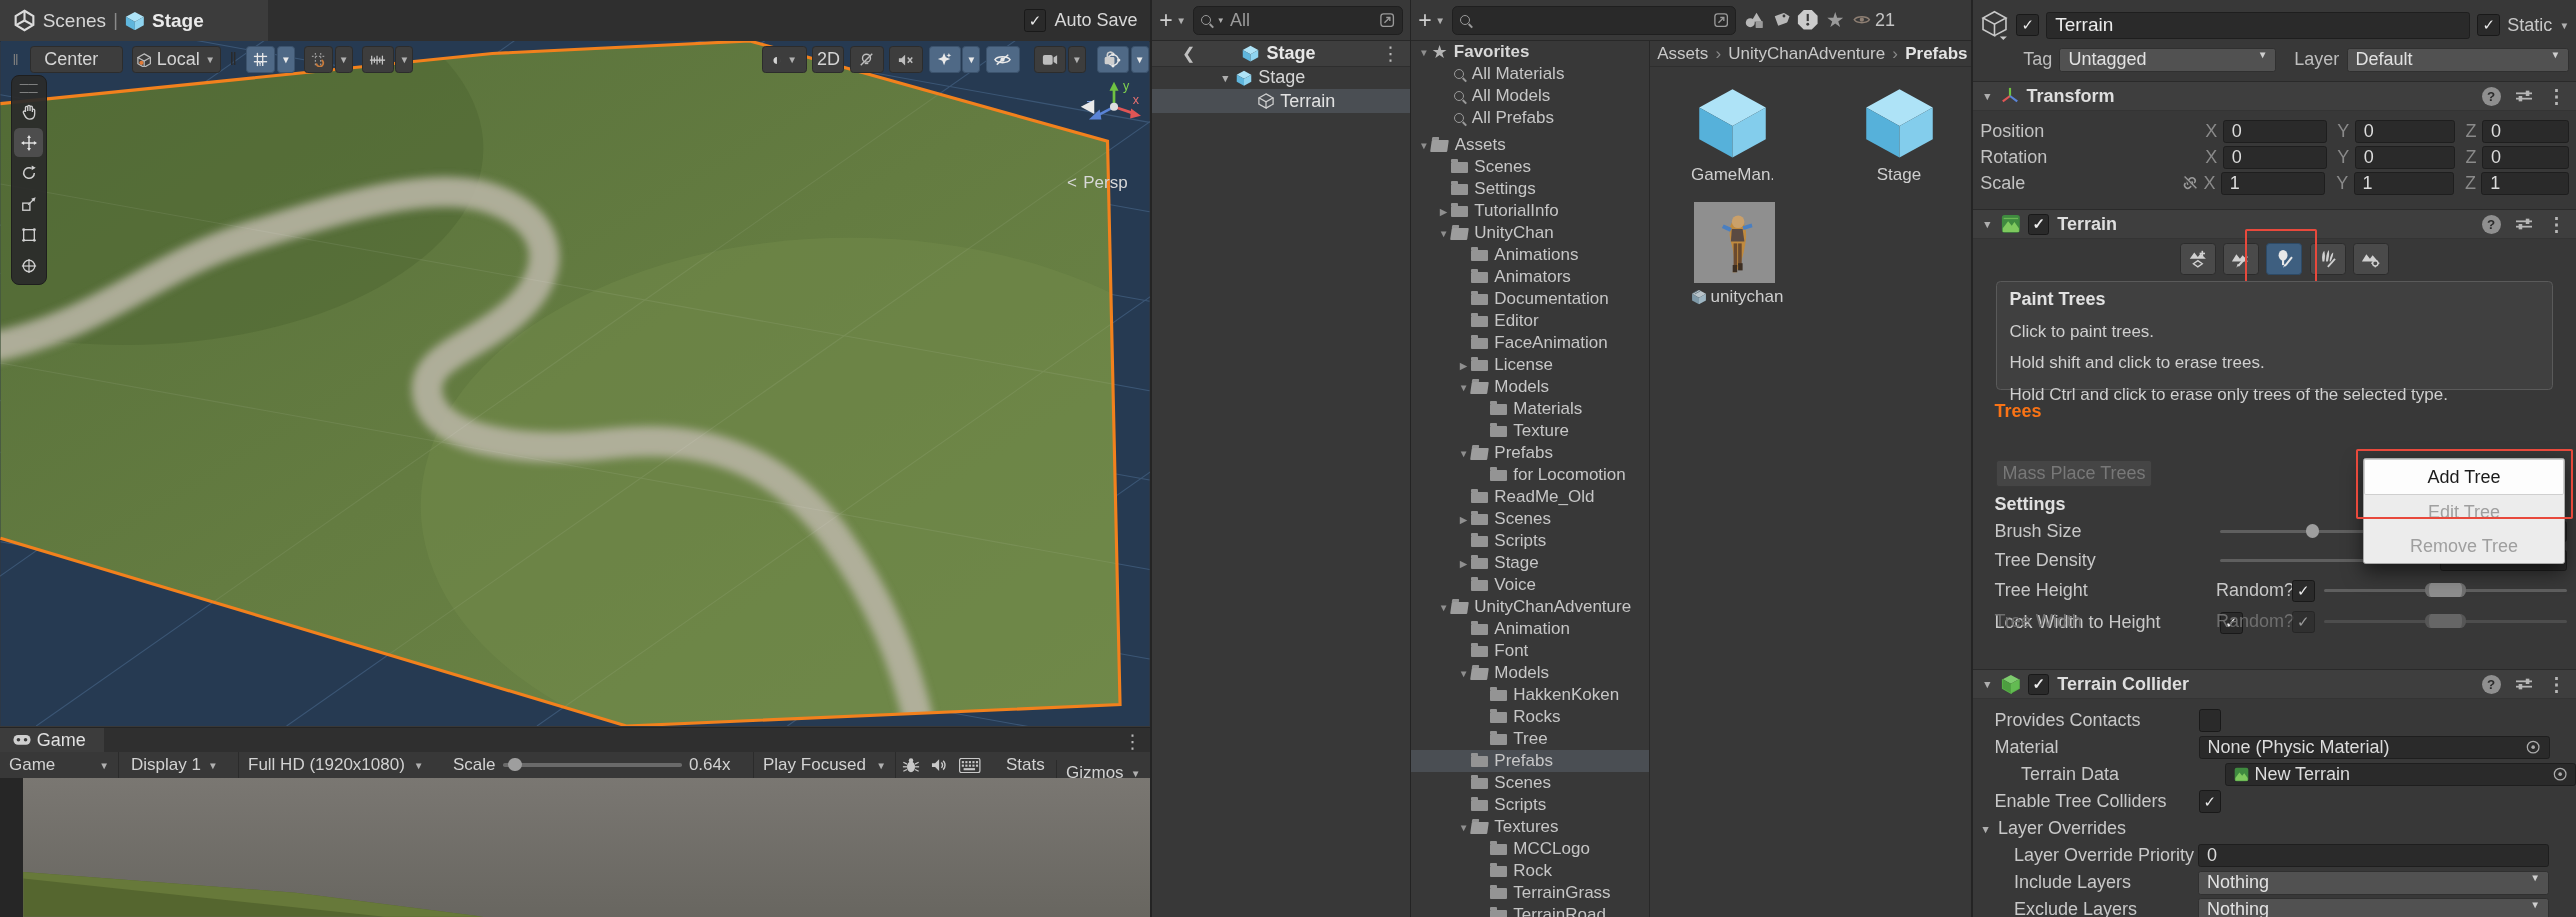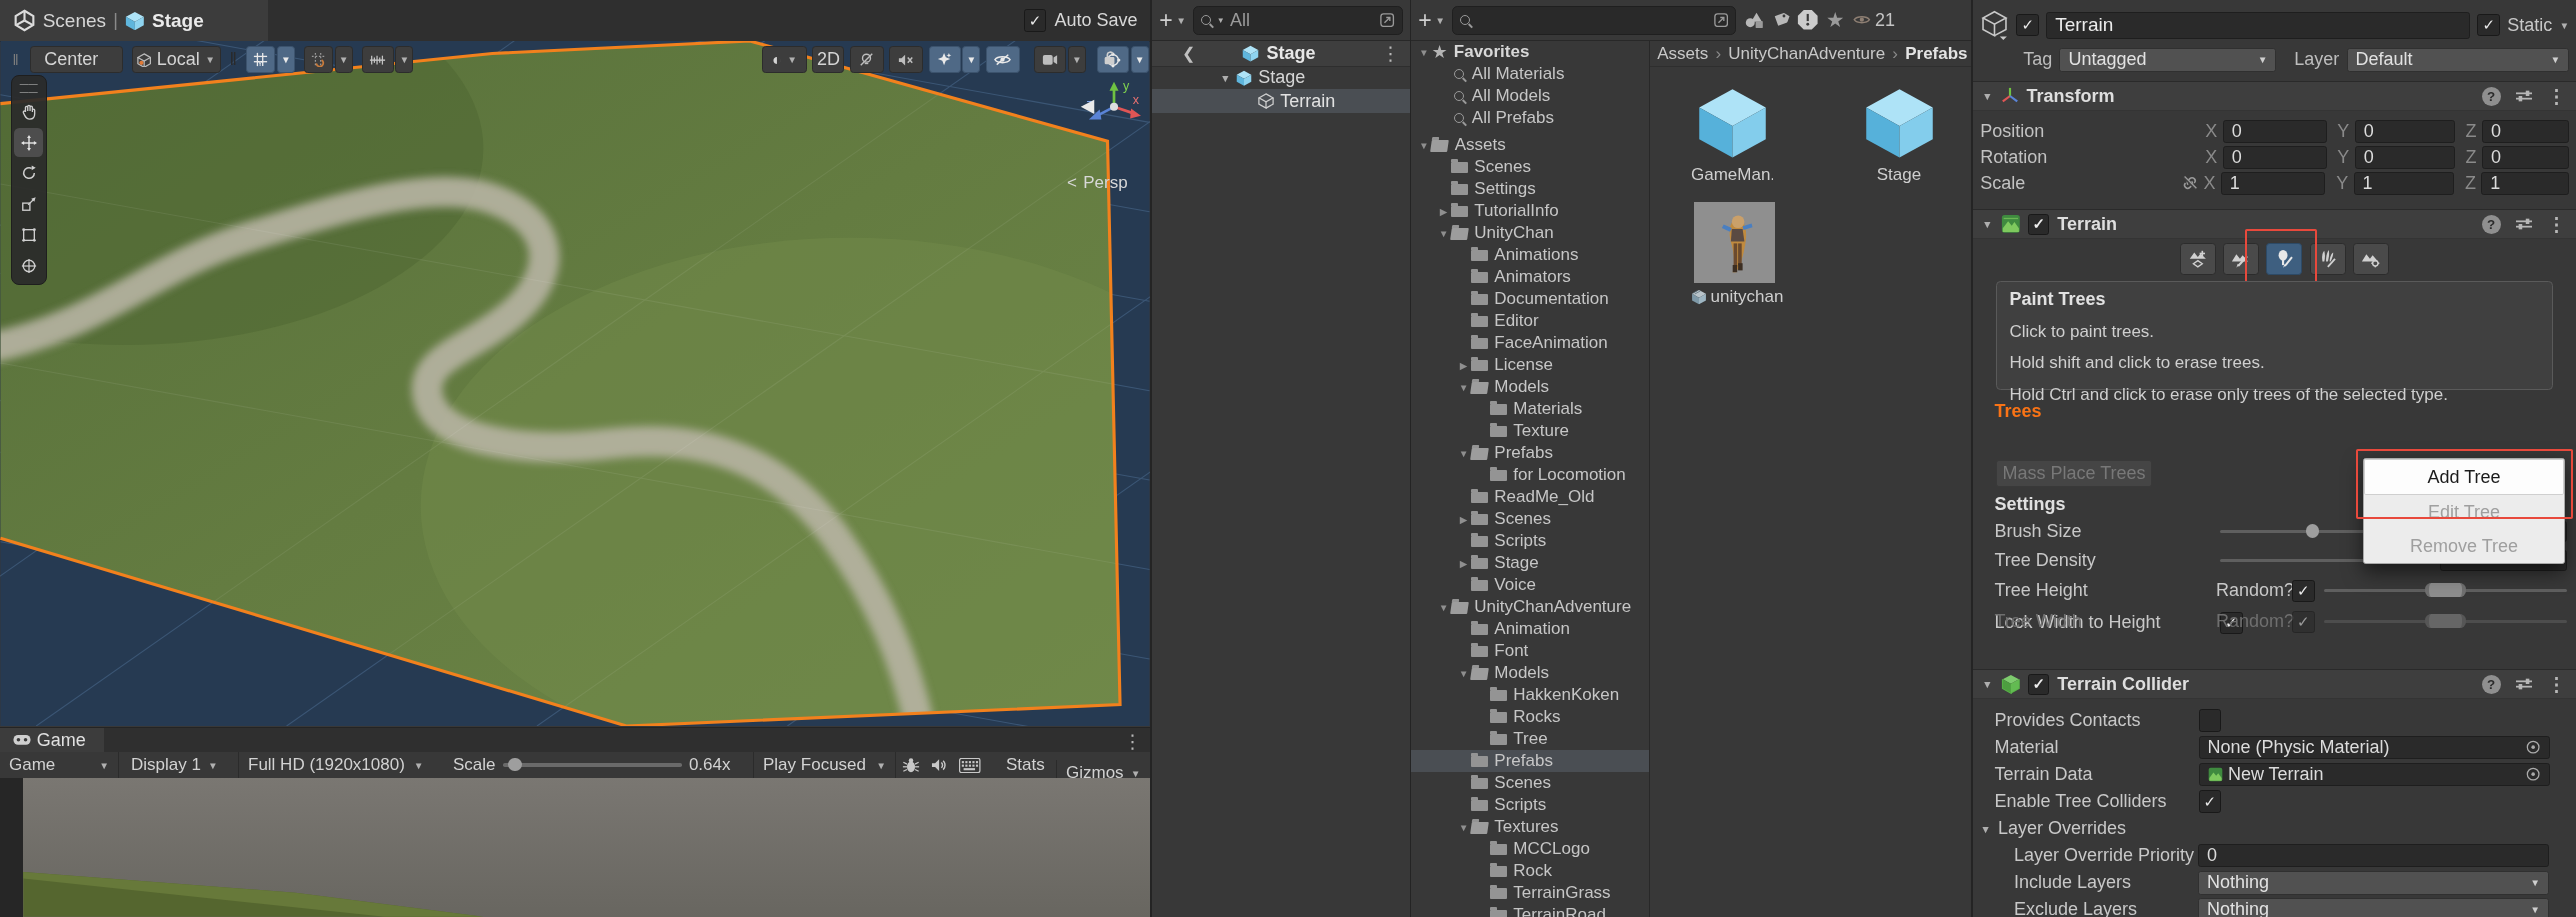--- a/index.html
+++ b/index.html
@@ -18,21 +18,21 @@
   .tabbar{position:absolute;left:0;right:0;top:0;height:41px;background:#2f2f2f;border-bottom:0.9px solid #232323;}
   .tab{height:100%;display:flex;align-items:center;padding:0 12.5px;background:#3c3c3c;gap:7.2px;}
   .ptoolbar{position:absolute;left:0;right:0;top:0;height:41px;background:#383838;border-bottom:0.9px solid #282828;display:flex;align-items:center;gap:7.2px;padding:0 7.2px;box-sizing:border-box;}
   .searchbox{height:27px;background:#292929;border:0.9px solid #1f1f1f;border-radius:5.4px;display:flex;align-items:center;padding:0 7.2px;gap:5.4px;color:#9a9a9a;}
   .plusbtn{display:flex;align-items:center;gap:3.6px;color:#d0d0d0;}
   .plus{font-size:23px;line-height:1;}
   
   .chk{width:20.6px;height:20.6px;background:#2a2a2a;border:0.9px solid #191919;border-radius:2.7px;
        display:flex;align-items:center;justify-content:center;color:#ececec;font-size:15px;flex:0 0 auto;}
   .fld{background:#2a2a2a;border:0.9px solid #1e1e1e;border-radius:2.7px;height:23px;display:flex;align-items:center;padding:0 8px;color:#dcdcdc;box-sizing:border-box;}
-  .drop{background:#515151;border:0.9px solid #303030;border-radius:2.7px;height:24px;display:flex;align-items:center;padding:0 8px;color:#e2e2e2;box-sizing:border-box;gap:34px;}
+  .drop{background:#515151;border:0.9px solid #303030;border-radius:2.7px;height:24px;display:flex;padding:0 8px;color:#e2e2e2;box-sizing:border-box;gap:34px;}
   .drop .caret{margin-left:auto;color:#cfcfcf;}
   .sltrack{position:absolute;height:3.6px;background:#5f5f5f;border-radius:1.8px;top:50%;margin-top:-1.8px;}
   .slknob{position:absolute;width:13.4px;height:13.4px;border-radius:50%;background:#9e9e9e;top:50%;margin-top:-7.2px;}
   .rangehandle{position:absolute;width:41px;height:13.4px;border-radius:6.3px;background:#8d8d8d;top:50%;margin-top:-7.2px;border-left:4.5px solid #6f6f6f;border-right:4.5px solid #6f6f6f;box-sizing:border-box;}
   .chead{position:absolute;left:0;right:0;height:30px;background:#3e3e3e;border-top:0.9px solid #2a2a2a;border-bottom:0.9px solid #343434;display:flex;align-items:center;gap:8px;padding:0 9px;box-sizing:border-box;color:#dedede;font-weight:bold;}
   .hicons{margin-left:auto;display:flex;align-items:center;gap:14.3px;}
   .qic{width:19px;height:19px;border-radius:50%;background:#8f8f8f;color:#2b2b2b;display:flex;align-items:center;justify-content:center;font-size:13.4px;font-weight:bold;}
   .foldarrow{font-size:10.7px;color:#aeaeae;}
   
   .trow,.frow{height:22px;display:flex;align-items:center;font-size:17px;color:#c6c6c6;white-space:nowrap;}
@@ -1087,21 +1087,21 @@
       <div class="flex" style="height:27px;">
         <span style="margin-left:21.5px;width:204px;">Material</span>
         <div class="fld" style="width:351px;">
           <span>None (Physic Material)</span>
           <svg width="14.3" height="14.3" viewBox="0 0 16 16" style="margin-left:auto;">
               <circle cx="8" cy="8" r="6.5" fill="none" stroke="#ababab" stroke-width="1.4"></circle>
               <circle cx="8" cy="8" r="2" fill="#ababab"></circle>
             </svg>
         </div>
       </div>
-      <div class="flex" style="height:27px;">
+      <div class="flex" style="height:27px;justify-content:flex-end;">
         <span style="margin-left:21.5px;width:204px;">Terrain Data</span>
         <div class="fld" style="width:351px;gap:5.4px;">
           <svg width="15" height="15" viewBox="0 0 22 22">
               <rect x="1" y="1" width="20" height="20" rx="3" fill="#3f8a3f"></rect>
               <polygon points="2,16 8,8 12,13 15,9 20,16 20,20 2,20" fill="#7ec95e"></polygon>
             </svg>
           <span>New Terrain</span>
           <svg width="14.3" height="14.3" viewBox="0 0 16 16" style="margin-left:auto;">
               <circle cx="8" cy="8" r="6.5" fill="none" stroke="#ababab" stroke-width="1.4"></circle>
               <circle cx="8" cy="8" r="2" fill="#ababab"></circle>

